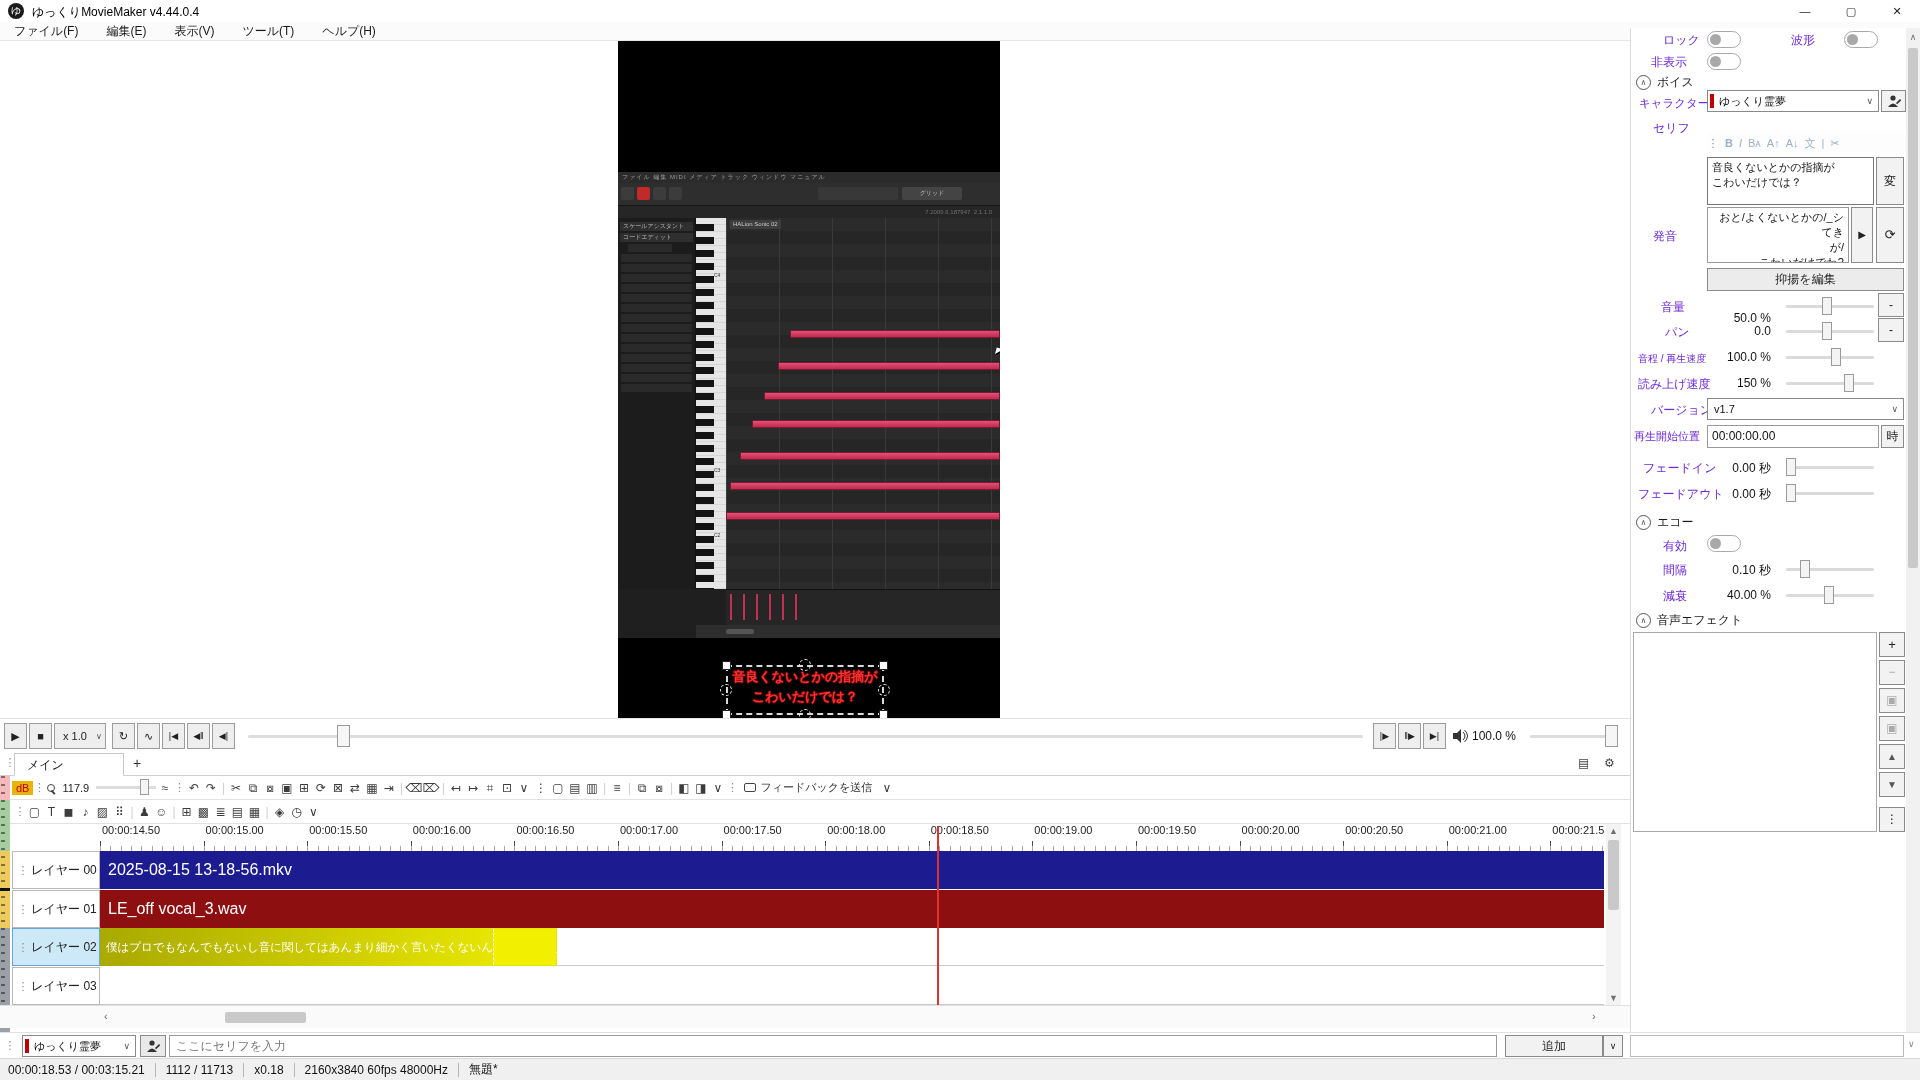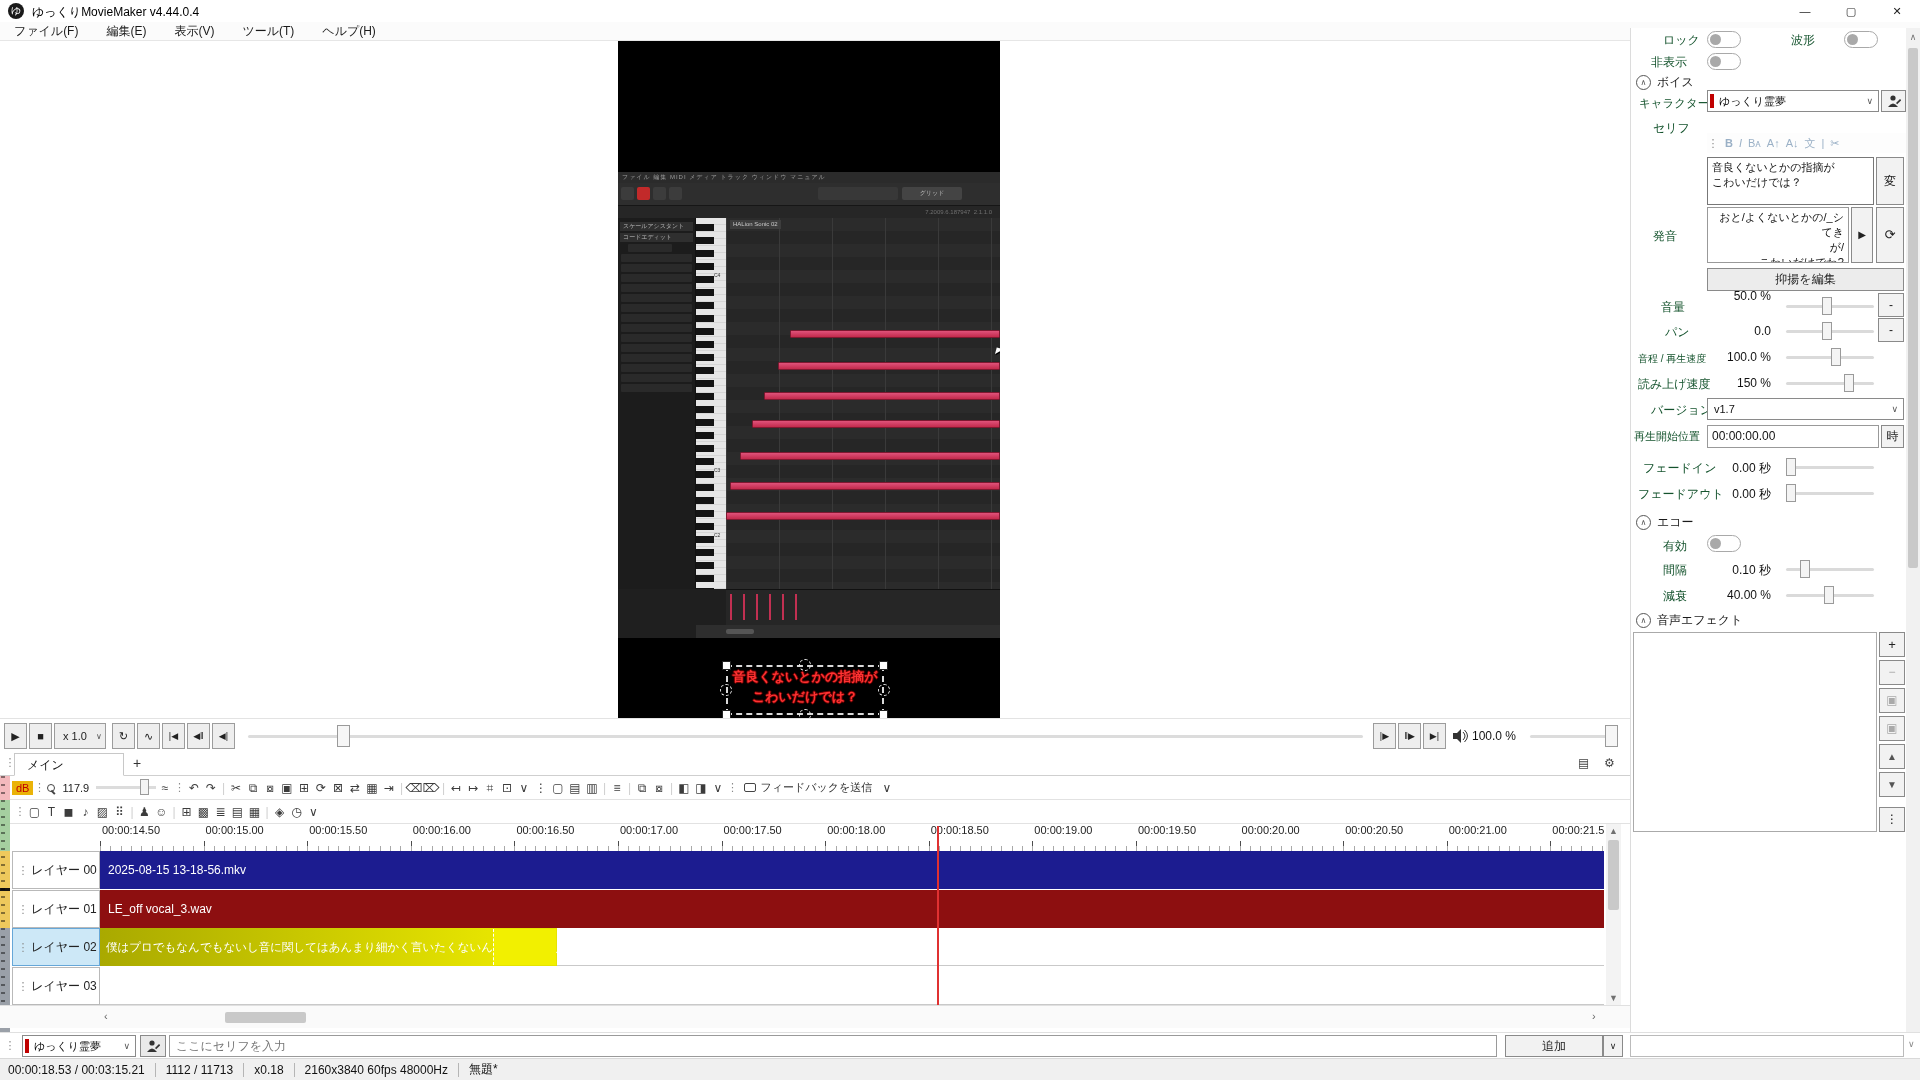--- a/index.html
+++ b/index.html
@@ -61,37 +61,37 @@
   .rlabel{flex:none;width:103.6px;font-size:11px;color:#222;padding-left:2px;white-space:nowrap;}
   .ticks{position:absolute;left:0;top:16px;width:1504px;height:11px;
      background:repeating-linear-gradient(to right,#a9a9a9 0 1px,transparent 1px 10.36px),
                 repeating-linear-gradient(to right,#4c4c4c 0 1px,transparent 1px 103.6px);
      background-size:100% 5px,100% 10px;background-position:bottom left,bottom left;background-repeat:repeat-x;}
   .lhead{left:12px;width:88px;height:38px;background:#fff;border:1px solid #b9b9b9;font-size:12px;color:#222;display:flex;align-items:center;}
   .lhead .grip{margin-left:4px;}
   .lhead span.lname{flex:1;text-align:center;}
   .lhead.sel{background:#cde8f7;border:1px solid #66a7d8;}
   .lrow{left:100px;width:1504px;height:38px;background:#fff;border-bottom:1px solid #c9c9c9;}
-  .clip{position:absolute;top:0;height:38px;overflow:hidden;color:#fff;font-size:12px;line-height:38px;white-space:nowrap;}
+  .clip{position:absolute;top:0;height:38px;overflow:hidden;color:#fff;font-size:16px;line-height:38px;white-space:nowrap;}
   .playhead{width:2px;background:#e03131;z-index:6;}
   
   .hscroll{left:0;top:1005px;width:1630px;height:23px;background:#fafafa;border-top:1px solid #e0e0e0;}
   .scrollthumb{background:#c9c9c9;border-radius:2px;}
   .vscroll{left:1606px;top:824px;width:15px;height:181px;background:#f3f3f3;}
   .sarrow{color:#707070;font-size:9px;text-align:center;width:100%;}
   
   .serifbar{left:0;top:1032px;width:1920px;height:26px;background:#fff;border-top:1px solid #e0e0e0;}
   .combo{background:#fff;border:1px solid #8a8a8a;display:flex;align-items:center;font-size:11px;}
   .combo .redbar{width:4px;height:70%;background:#c00000;margin:0 5px 0 2px;}
   .combo .chev{margin-left:auto;padding-right:5px;color:#555;font-size:9px;}
   .statusbar{left:0;top:1058px;width:1920px;height:22px;background:#f0f0f0;border-top:1px solid #d9d9d9;display:flex;align-items:center;font-size:12px;color:#111;}
   .statusbar .sep{width:1px;height:14px;background:#b5b5b5;margin:0 10px;}
   
   .panel{left:1630px;top:28px;width:290px;height:1004px;background:#fff;border-left:1px solid #dcdcdc;font-size:12px;}
-  .plabel{position:absolute;color:#14532d;}
+  .plabel{position:absolute;color:#6d28d9;}
   .toggle{position:absolute;width:34px;height:17px;border:1px solid #a9a9a9;border-radius:9px;background:#fff;}
   .toggle:after{content:"";position:absolute;left:2px;top:2px;width:11px;height:11px;border-radius:50%;background:#a9a9a9;}
   .sechdr{position:absolute;display:flex;align-items:center;gap:6px;color:#1a1a1a;}
   .seccirc{width:15px;height:15px;border:1px solid #555;border-radius:50%;font-size:8px;line-height:13px;text-align:center;color:#555;}
   .pbtn{position:absolute;background:#f2f2f2;border:1px solid #8a8a8a;text-align:center;color:#222;}
   .ptext{position:absolute;background:#fff;border:1px solid #999;font-size:11px;padding:2px 4px;color:#111;overflow:hidden;}
   .slider-track{position:absolute;height:3px;background:#dadada;border-radius:2px;}
   .slider-thumb{position:absolute;top:-8px;width:10px;height:18px;background:#f4f4f4;border:1px solid #9a9a9a;}
   .sval{position:absolute;text-align:right;color:#111;}
   .fmtbar{position:absolute;display:flex;align-items:center;gap:6px;color:#9ab0c6;font-size:11px;background:#fdfdfd;}
@@ -463,21 +463,21 @@
     <span class="plabel" style="left:22px;top:200px;">発音</span>
     <div class="ptext pre" style="left:76px;top:179px;width:142px;height:56px;text-align:right;">おと/よくないとかの/_シてき
 が/
 こわいだけでわ?</div>
     <div class="pbtn" style="left:220px;top:179px;width:22px;height:56px;line-height:54px;font-size:10px;">▶</div>
     <div class="pbtn" style="left:245px;top:179px;width:28px;height:56px;line-height:54px;font-size:13px;">⟳</div>
 
     <div class="pbtn" style="left:76px;top:240px;width:197px;height:23px;line-height:21px;font-size:12px;background:#ececec;">抑揚を編集</div>
 
     <span class="plabel" style="left:30px;top:271px;">音量</span>
-    <span class="sval" style="left:60px;top:261px;width:80px;">50.0 %</span>
+    <span class="sval" style="left:60px;top:283px;width:80px;">50.0 %</span>
     <div class="slider-track" style="left:155px;top:277px;width:88px;">
         <div class="slider-thumb" style="left:36px;"></div>
       </div>
     <div class="pbtn" style="left:247px;top:265px;width:26px;height:24px;line-height:22px;">-</div>
 
     <span class="plabel" style="left:34px;top:296px;">パン</span>
     <span class="sval" style="left:60px;top:296px;width:80px;">0.0</span>
     <div class="slider-track" style="left:155px;top:302px;width:88px;">
         <div class="slider-thumb" style="left:36px;"></div>
       </div>

